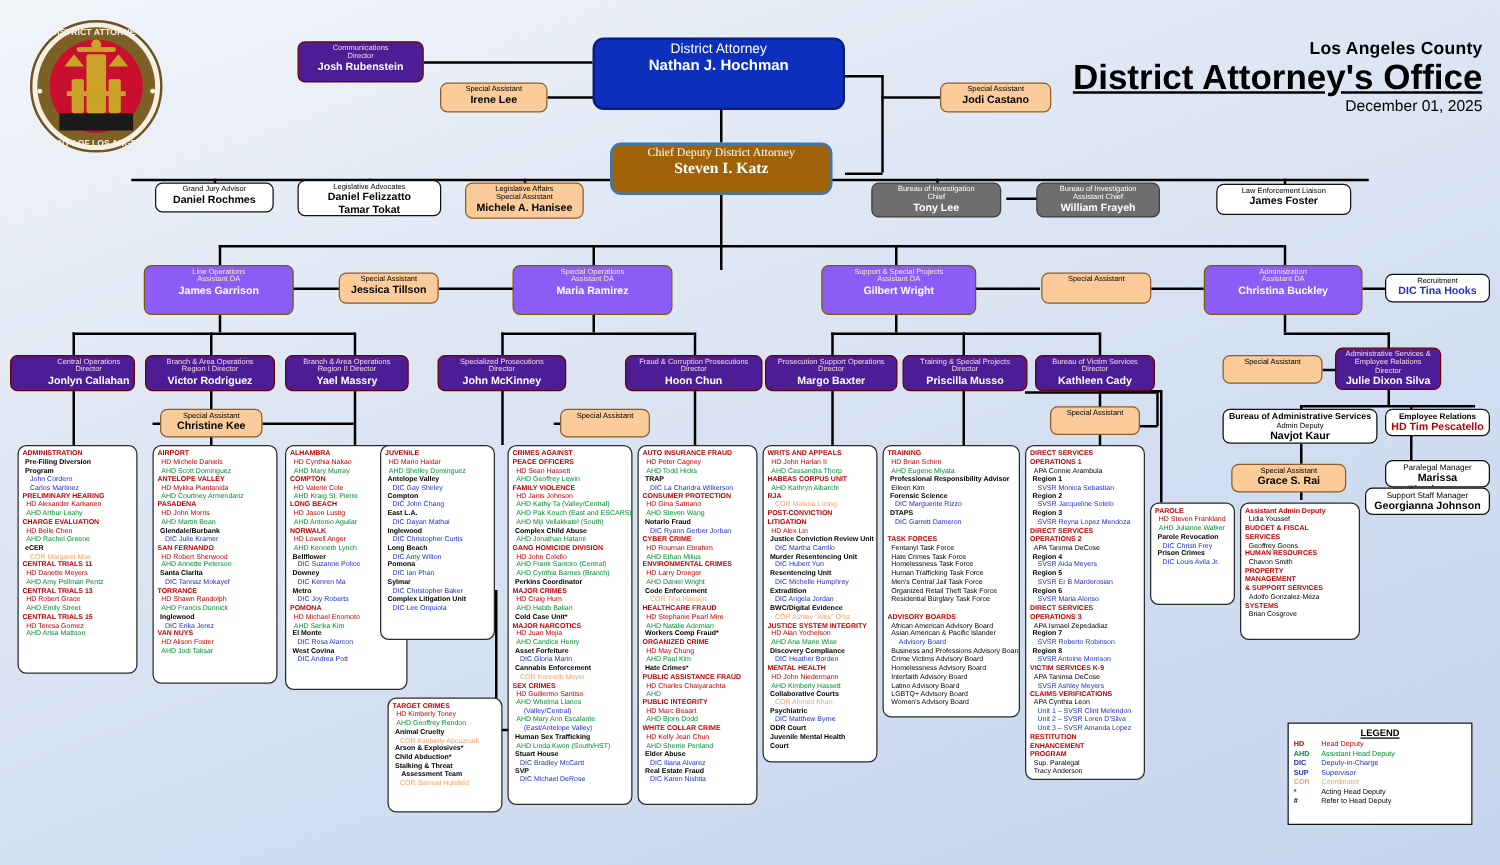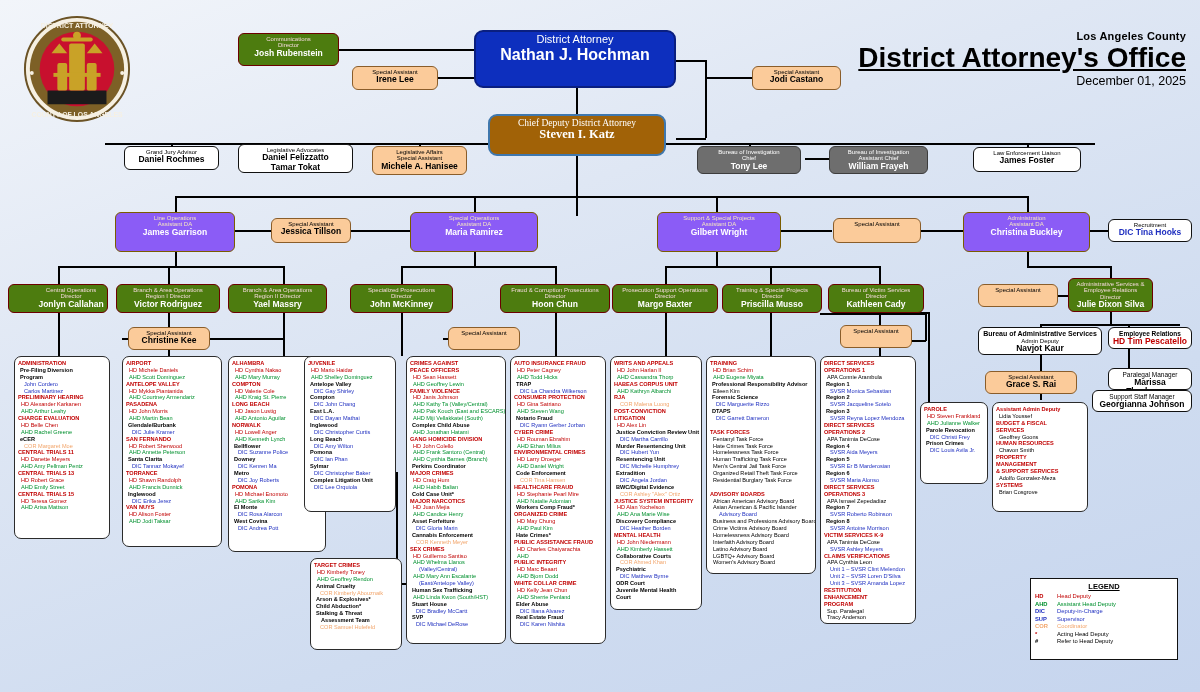--- a/index.html
+++ b/index.html
@@ -9,25 +9,25 @@
     background:linear-gradient(160deg,#f2f5fa 0%,#dfe7f4 35%,#cfdcf0 70%,#c6d5ee 100%);
     position:relative;
   }
   #stage{position:absolute;left:0;top:0;width:1200px;height:692px;}
   .node{position:absolute;box-sizing:border-box;border:1px solid #111;border-radius:6px;
         text-align:center;line-height:1.08;padding:2px 2px;overflow:hidden;}
   .ttl{font-size:6px;display:block;}
   .nm{font-size:8.5px;font-weight:bold;display:block;}
   .da{background:#0d2fbe;color:#fff;border:2px solid #0a1f80;border-radius:9px;}
   .da .ttl{font-size:11px;font-weight:normal;}
-  .da .nm{font-size:16px;}
+  .da .nm{font-size:12px;}
   .cda{background:#a16207;color:#fff;border:2px solid #3f77ad;border-radius:9px;font-family:Liberation Serif, serif;}
   .cda .ttl{font-size:9.5px;}
   .cda .nm{font-size:12.5px;}
-  .red{background:#4d7c0f;color:#fff;border-color:#6b0000;}
+  .red{background:#4c1d95;color:#fff;border-color:#6b0000;}
   .red .ttl{color:#f3d9d9;}
   .gold{background:#8b5cf6;color:#fff;border-color:#7a5c00;}
   .gold .ttl{color:#f6e6c0;}
   .peach{background:#fbcb9a;color:#000;border-color:#8a5d2a;}
   .gray{background:#6e6e6e;color:#fff;border-color:#3d3d3d;}
   .white{background:#fff;color:#000;border-color:#111;}
   .line{position:absolute;background:#000;}
   .lineh{height:1.6px;}
   .linev{width:1.6px;}
 
@@ -37,21 +37,21 @@
   .l-hdr{color:#c00000;font-weight:bold;}
   .l-hd{color:#c00000;padding-left:3px;}
   .l-ahd{color:#00902e;padding-left:3px;}
   .l-dic{color:#2030c0;padding-left:6px;}
   .l-cor{color:#f2a56b;padding-left:6px;}
   .l-sub{color:#000;font-weight:bold;padding-left:2px;}
   .l-plain{color:#000;padding-left:3px;}
   .l-ind{color:#2030c0;padding-left:9px;}
 
   #title{position:absolute;right:14px;top:30px;text-align:right;color:#000;}
-  #title .t1{font-size:11px;font-weight:bold;letter-spacing:.2px;}
+  #title .t1{font-size:14px;font-weight:bold;letter-spacing:.2px;}
   #title .t2{font-size:28px;font-weight:bold;text-decoration:underline;}
   #title .t3{font-size:12.5px;}
 
   #seal{position:absolute;left:18px;top:14px;width:118px;height:110px;}
 
   #legend{position:absolute;left:1030px;top:578px;width:148px;height:82px;background:#fff;
           border:1px solid #111;padding:3px;box-sizing:border-box;}
   #legend .lg-t{text-align:center;font-size:7.5px;font-weight:bold;text-decoration:underline;margin-bottom:2px;}
   #legend table{border-collapse:collapse;width:100%;}
   #legend td{font-size:5.8px;padding:0 1px;line-height:1.3;}

